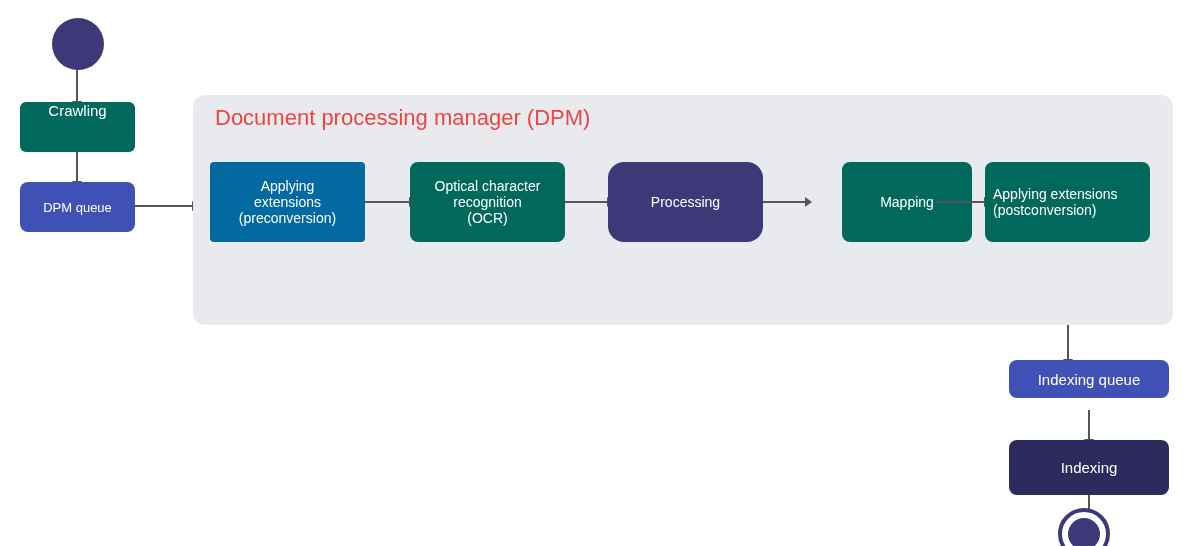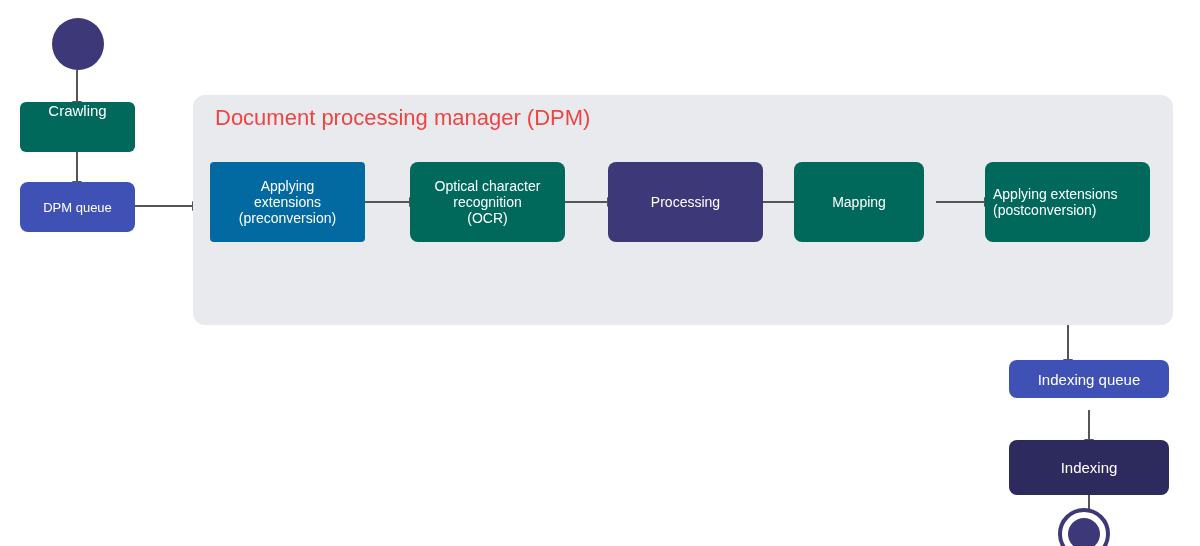--- a/index.html
+++ b/index.html
@@ -194,35 +194,35 @@
       padding: 24px;
     }
 
     .box-processing {
       position: absolute;
       top: 162px;
       left: 608px;
       width: 155px;
       height: 80px;
       background: #3d3878;
-      border-radius: 8px;
+      border-radius: 16px;
       display: flex;
       align-items: center;
       justify-content: center;
       color: white;
       font-size: 14px;
       font-weight: 500;
       text-align: center;
       padding: 8px;
     }
 
     .box-mapping {
       position: absolute;
       top: 162px;
-      left: 794px;
+      left: 842px;
       width: 130px;
       height: 80px;
       background: #00695c;
       border-radius: 8px;
       display: flex;
       align-items: center;
       justify-content: center;
       color: white;
       font-size: 14px;
       font-weight: 500;

